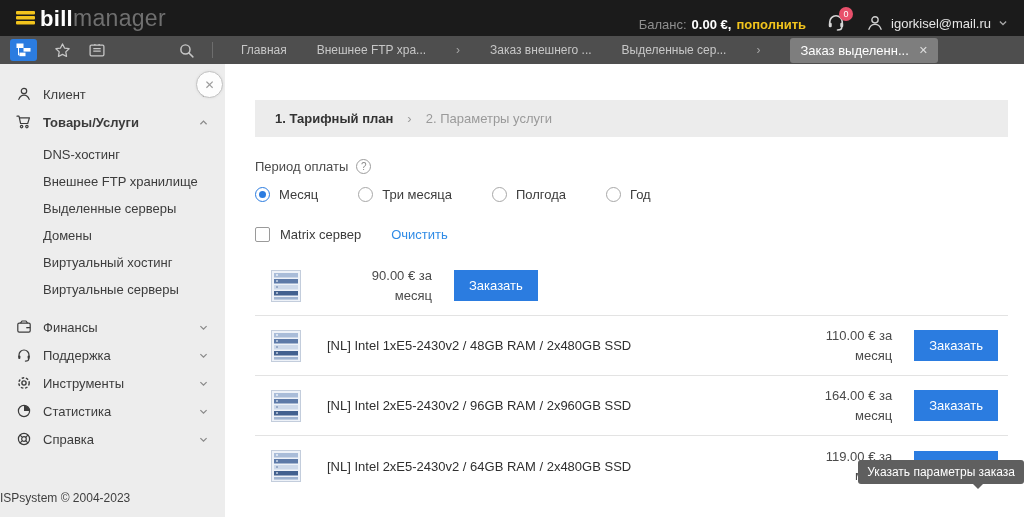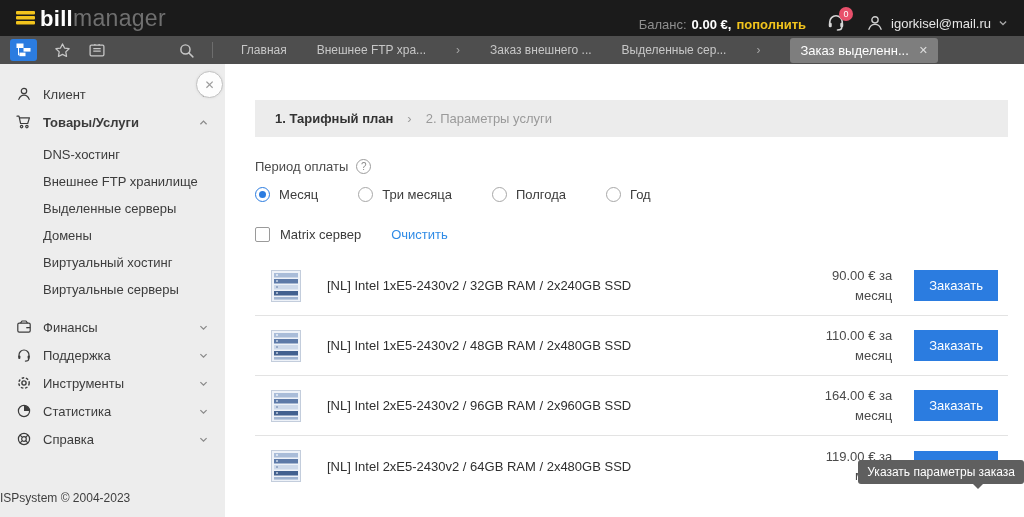--- a/index.html
+++ b/index.html
@@ -413,21 +413,20 @@
               <rect x="5" y="4.2" width="2" height="1.6" fill="#e8eef6"></rect>
             <rect x="3" y="9" width="24" height="4.5" fill="#5d7aa8"></rect>
               <rect x="5" y="10.2" width="2" height="1.6" fill="#c3cfe2"></rect>
             <rect x="3" y="15" width="24" height="4.5" fill="#cdd9ea"></rect>
               <rect x="5" y="16.2" width="2" height="1.6" fill="#8aa0c2"></rect>
             <rect x="3" y="21" width="24" height="4.5" fill="#43618f"></rect>
               <rect x="5" y="22.2" width="2" height="1.6" fill="#b9c6da"></rect>
             <rect x="3" y="27" width="24" height="2.6" fill="#9fb3d0"></rect>
           </svg>
         </span>
-        <span class="plan-name">[NL] Intel 1xE5-2430v2 / 32GB RAM / 2x240GB SSD</span>
         <span class="plan-price">
           <span>90.00 € за</span><br>
           <span>месяц</span>
         </span>
         <button class="order-btn">Заказать</button>
       </div>
 
       <div class="plan-row">
         <span class="plan-icon">
           <svg width="30" height="32" viewBox="0 0 30 32">

